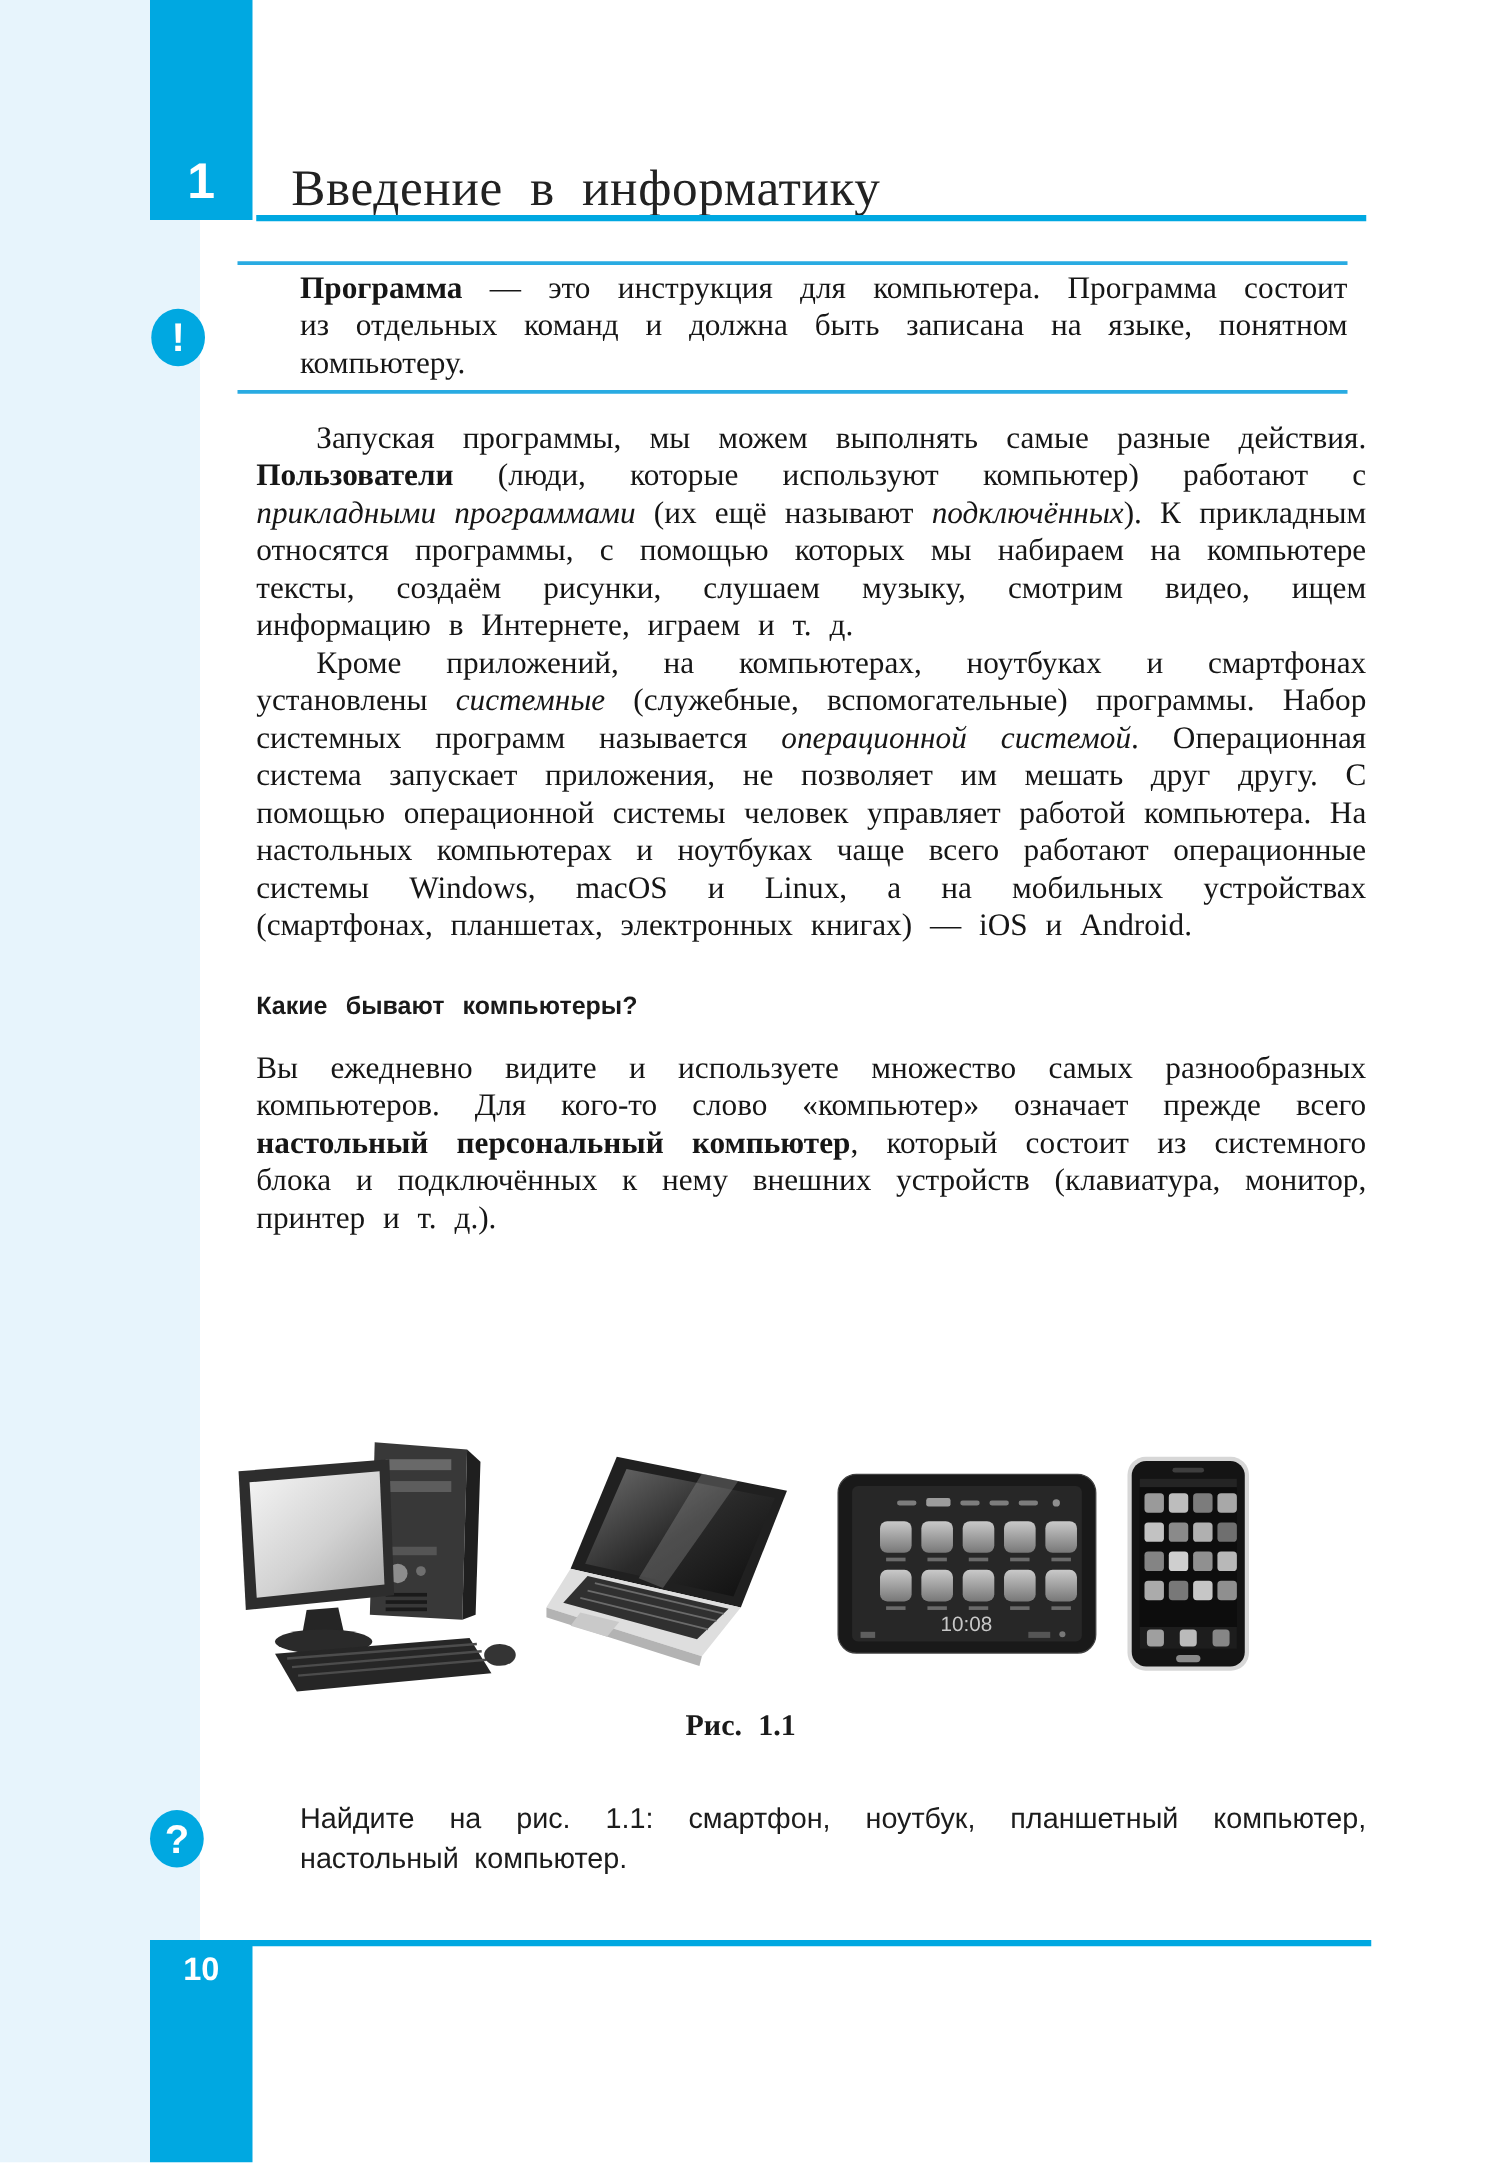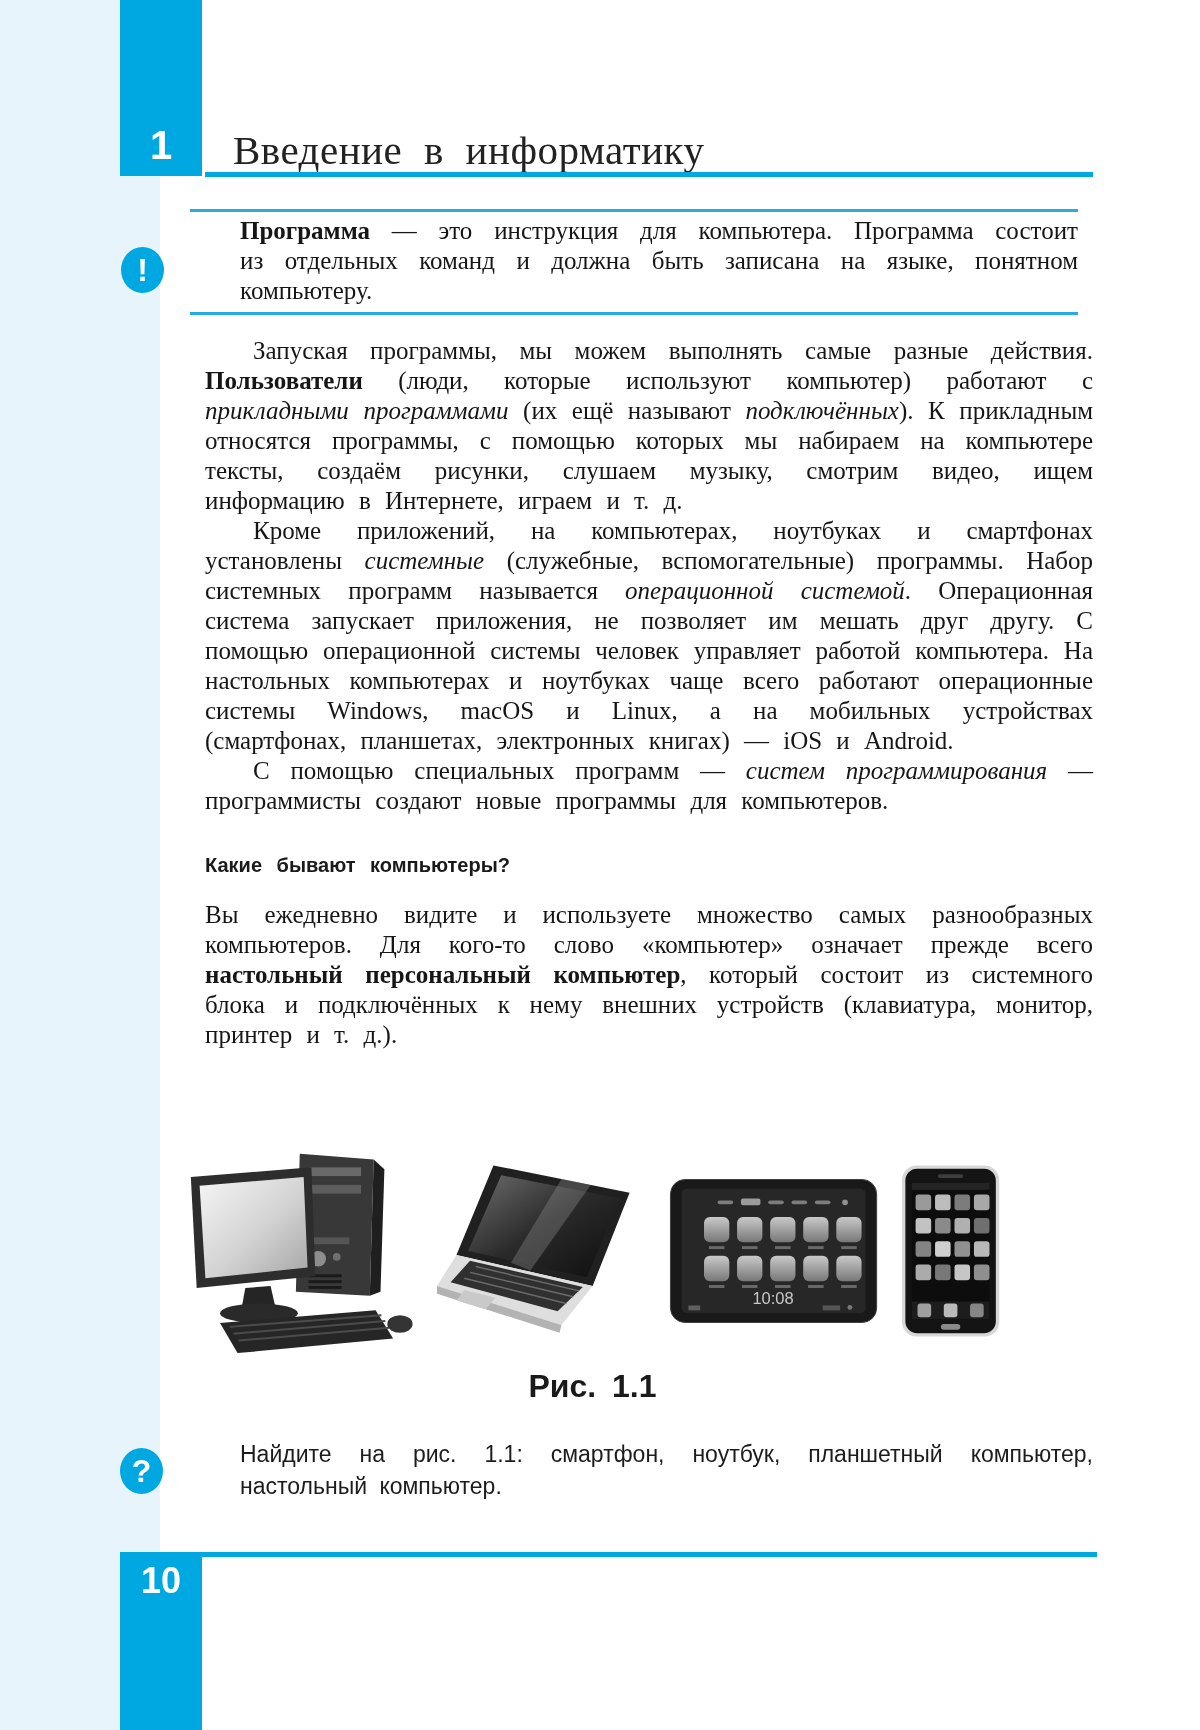--- a/index.html
+++ b/index.html
@@ -43,32 +43,32 @@
     font-family:"Liberation Sans",sans-serif;font-size:20px;font-weight:bold;color:#1a1a1a;
     margin:34px 0 20px 0;word-spacing:9px;text-align:left;text-indent:0;
   }
 
   .figure-row{
     position:absolute;left:185px;top:1145px;width:815px;height:212px;
     display:flex;align-items:center;justify-content:space-between;gap:23px;
   }
   .figure-caption{
     position:absolute;left:185px;top:1368px;width:815px;text-align:center;
-    font-family:Liberation Sans, sans-serif;font-weight:bold;font-size:32px;color:#1a1a1a;word-spacing:7px;
+    font-family:Liberation Serif, serif;font-weight:bold;font-size:24px;color:#1a1a1a;word-spacing:7px;
   }
   .question-text{
     position:absolute;left:240px;top:1438px;width:853px;
     font-family:"Liberation Sans",sans-serif;font-size:23px;line-height:32px;
     text-align:justify;word-spacing:6px;color:#1c1c1c;
   }
   .footer-rule{position:absolute;left:120px;top:1552px;width:977px;height:5px;background:#00a8e1;}
   .page-box{
     position:absolute;left:120px;top:1552px;width:82px;height:178px;background:#00a8e1;
     display:flex;align-items:flex-start;justify-content:center;box-sizing:border-box;padding-top:8px;
-    color:#fff;font-family:"Liberation Sans",sans-serif;font-weight:bold;font-size:36px;
+    color:#fff;font-family:"Liberation Sans",sans-serif;font-weight:bold;font-size:26px;
   }
   b{font-weight:bold;} i{font-style:italic;}
 </style>
 </head>
 <body>
 
 <div class="pale-strip"></div>
 
 <header>
   <div class="chapter-box">
@@ -83,21 +83,20 @@
     <span>!</span>
   </div>
   <div class="def-block">
     <div><b>Программа</b> — это инструкция для компьютера. Программа состоит из отдельных команд и должна быть записана на языке, понятном компьютеру.</div>
   </div>
 </section>
 
 <main class="flow">
   <p>Запуская программы, мы можем выполнять самые разные действия. <b>Пользователи</b> (люди, которые используют компьютер) работают с <i>прикладными программами</i> (их ещё называют <i>подключённых</i>). К прикладным относятся программы, с помощью которых мы набираем на компьютере тексты, создаём рисунки, слушаем музыку, смотрим видео, ищем информацию в Интернете, играем и т. д.</p>
   <p>Кроме приложений, на компьютерах, ноутбуках и смартфонах установлены <i>системные</i> (служебные, вспомогательные) программы. Набор системных программ называется <i>операционной системой</i>. Операционная система запускает приложения, не позволяет им мешать друг другу. С помощью операционной системы человек управляет работой компьютера. На настольных компьютерах и ноутбуках чаще всего работают операционные системы Windows, macOS и Linux, а на мобильных устройствах (смартфонах, планшетах, электронных книгах) — iOS и Android.</p>
-  <p>С помощью специальных программ — <i>систем программирования</i> — программисты создают новые программы для компьютеров.</p>
   <h2>Какие бывают компьютеры?</h2>
   <p class="noindent">Вы ежедневно видите и используете множество самых разнообразных компьютеров. Для кого-то слово «компьютер» означает прежде всего <b>настольный персональный компьютер</b>, который состоит из системного блока и подключённых к нему внешних устройств (клавиатура, монитор, принтер и т. д.).</p>
 </main>
 
 <div class="figure-row">
 
   <svg width="235" height="212" viewBox="0 0 235 212">
     <defs>
       <linearGradient id="gScreen" x1="0" y1="0" x2="1" y2="1">
         <stop offset="0" stop-color="#f5f5f5"></stop>

